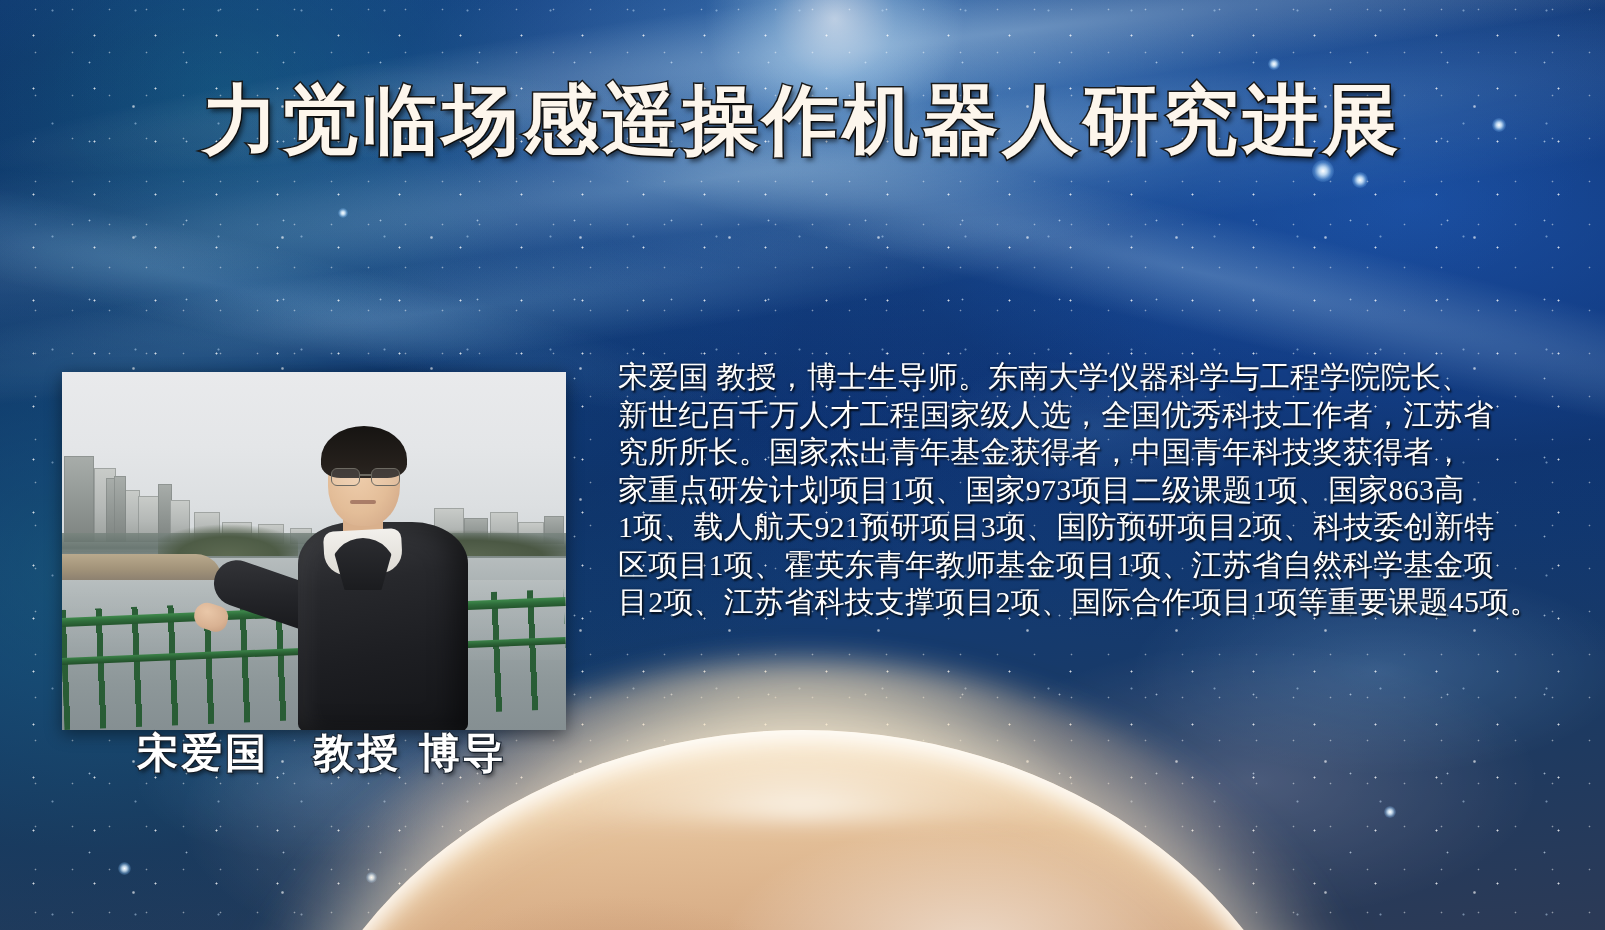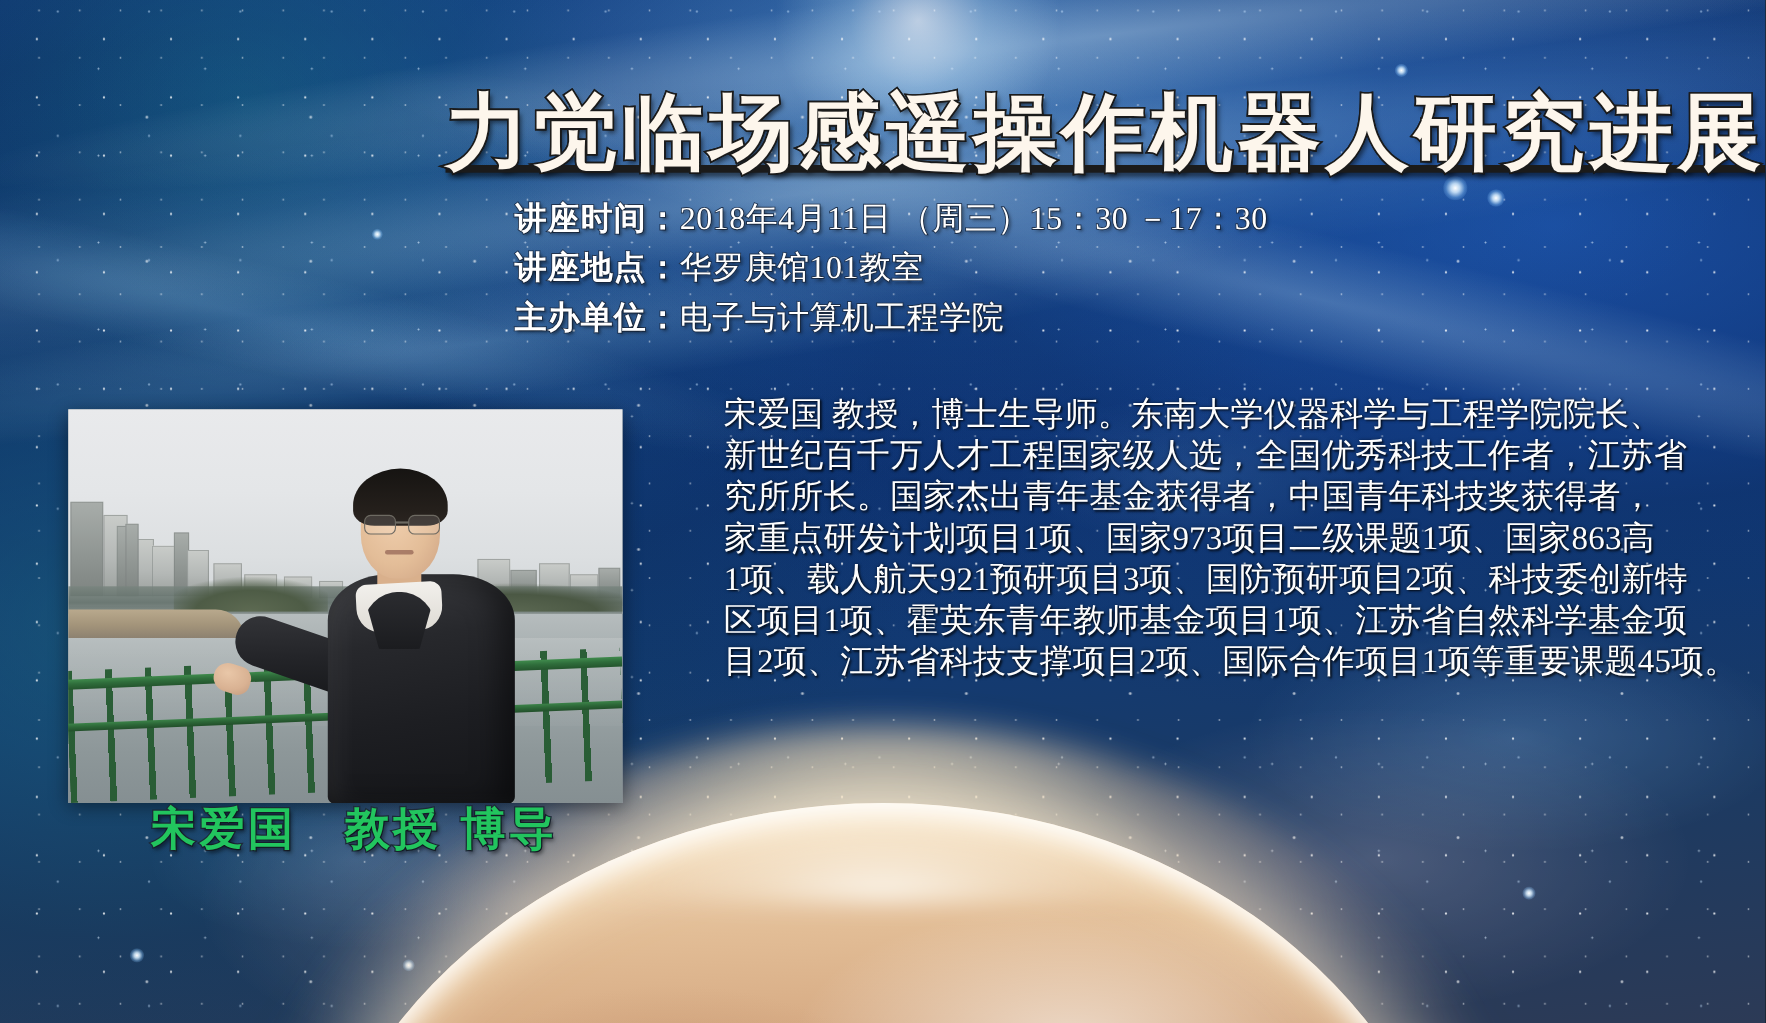--- a/index.html
+++ b/index.html
@@ -153,32 +153,31 @@
   }
 
   
   #content { position: absolute; inset: 0; }
 
   .title {
     position: absolute;
     top: 82px;
     left: 0;
     width: 100%;
-    text-align: right;
+    text-align: center;
     font-family: "DejaVu Serif", "Liberation Serif", serif;
     font-weight: bold;
     font-size: 76px;
     line-height: 1;
     letter-spacing: 4px;
     color: #fdf6ec;
     -webkit-text-stroke: 3px #1b1b1b;
     paint-order: stroke fill;
     text-shadow: 3px 4px 5px rgba(0,0,0,0.55);
     white-space: nowrap;
-    text-decoration: underline;
   }
 
   .info-block {
     position: absolute;
     top: 176px;
     left: 468px;
     font-family: "DejaVu Sans", "Liberation Sans", sans-serif;
   }
   .info-line {
     font-size: 29px;
@@ -371,33 +370,32 @@
   .photo-caption {
     position: absolute;
     left: 62px;
     top: 726px;
     width: 520px;
     text-align: center;
     font-family: "DejaVu Sans", "Liberation Sans", sans-serif;
     font-weight: bold;
     font-size: 41px;
     letter-spacing: 3px;
-    color: #22c55e;
+    color: #ffffff;
     -webkit-text-stroke: 2.2px #1f2b3a;
     paint-order: stroke fill;
     text-shadow: 2px 3px 4px rgba(0,0,0,0.55);
     white-space: nowrap;
   }
 
   .bio {
     position: absolute;
     left: 618px;
     top: 358px;
     width: 824px;
-    margin-left: 40px;
   }
   .bio-line {
     font-family: "Liberation Serif", "DejaVu Serif", serif;
     font-size: 30px;
     line-height: 37.5px;
     color: #fdfdfd;
     letter-spacing: 0.2px;
     white-space: nowrap;
     text-shadow: 1.5px 1.5px 2px rgba(0,0,0,0.75), 0 0 3px rgba(0,0,0,0.5);
   }
@@ -429,31 +427,20 @@
   <div class="warm-haze"></div>
   <div class="planet-glow"></div>
   <div class="planet-body"></div>
   <div class="planet-rim"></div>
   <div class="planet-topglow"></div>
 
   <div id="content">
 
     <div class="title">力觉临场感遥操作机器人研究进展</div>
 
-    <div class="info-block">
-      <div class="info-line">
-        <span class="info-label">讲座时间：</span><span class="info-value">2018年4月11日 （周三）15：30 －17：30</span>
-      </div>
-      <div class="info-line">
-        <span class="info-label">讲座地点：</span><span class="info-value">华罗庚馆101教室</span>
-      </div>
-      <div class="info-line">
-        <span class="info-label">主办单位：</span><span class="info-value">电子与计算机工程学院</span>
-      </div>
-    </div>
 
     <div class="photo-frame">
       <div class="ph ph-sky"></div>
       <div class="ph ph-water"></div>
 
       <div class="ph ph-bld dark" style="left:2px;top:84px;width:30px;height:86px;"></div>
       <div class="ph ph-bld" style="left:32px;top:96px;width:22px;height:74px;"></div>
       <div class="ph ph-bld dark" style="left:44px;top:106px;width:18px;height:64px;"></div>
       <div class="ph ph-bld" style="left:62px;top:118px;width:16px;height:52px;"></div>
       <div class="ph ph-bld dark" style="left:52px;top:104px;width:12px;height:66px;"></div>

